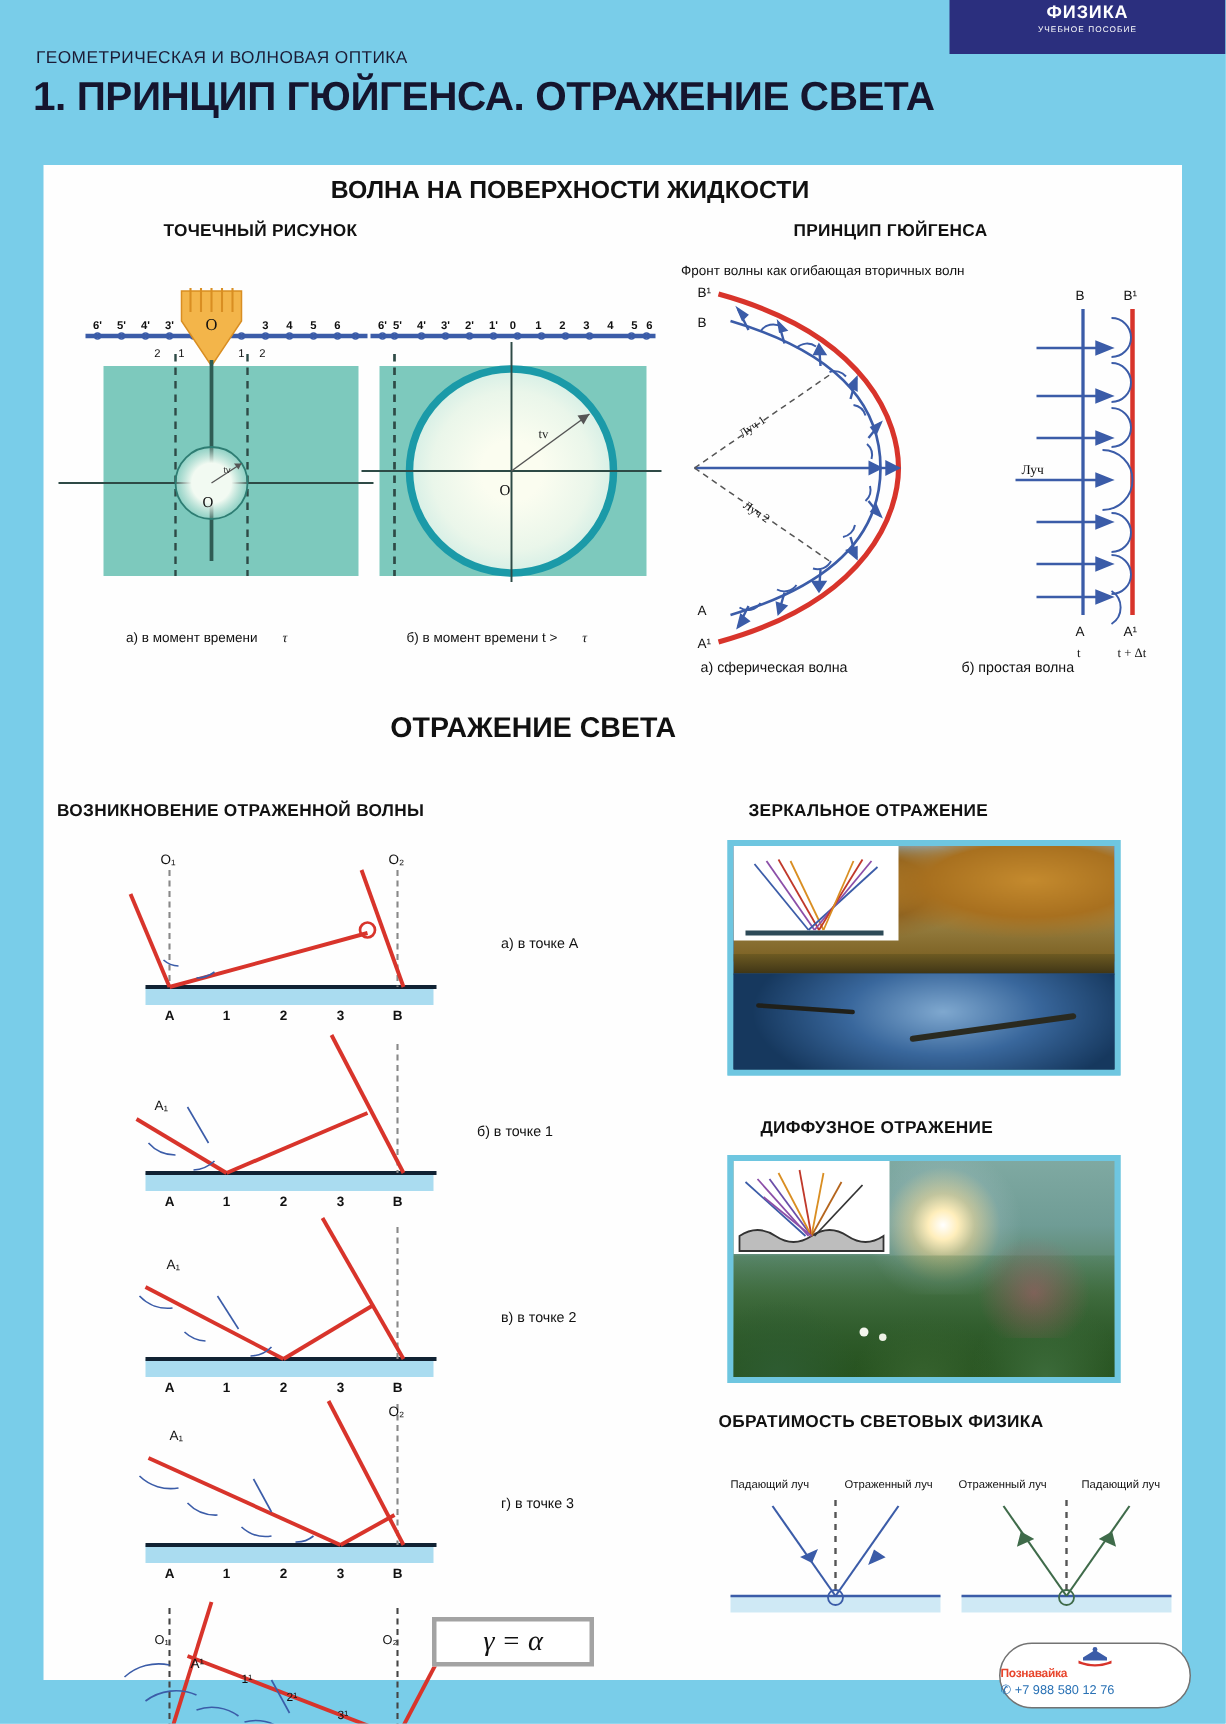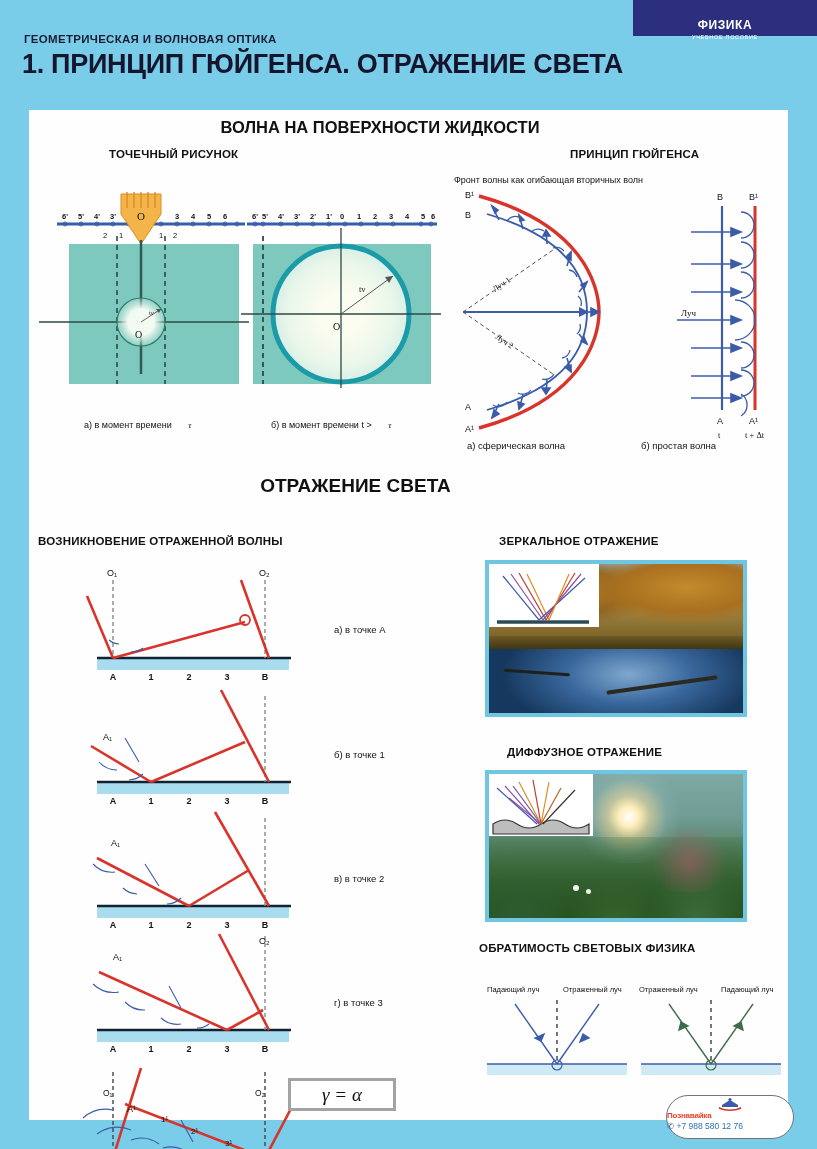--- a/index.html
+++ b/index.html
@@ -13,28 +13,28 @@
   #poster {
     position: relative;
     width: 817px; height: 1149px;
     background: #79cde9;
   }
 
   
   #badge {
     position: absolute; left: 633px; top: 0; width: 184px; height: 36px;
     background: #2b2f7e; color: #fff; text-align: center;
-    padding-top: 18px;
+    padding-top: 1px;
   }
   #badge .b1 { font-size: 12px; font-weight: bold; letter-spacing: .6px; }
   #badge .b2 { font-size: 5.5px; letter-spacing: .7px; margin-top: 2px; }
 
   #kicker {
     position: absolute; left: 24px; top: 33px;
-    font-size: 11.5px; font-weight: bold; color: #1b1b35; letter-spacing: .3px;
+    font-size: 11.5px; font-weight: normal; color: #1b1b35; letter-spacing: .3px;
   }
   #maintitle {
     position: absolute; left: 22px; top: 49px;
     font-size: 27px; font-weight: bold; color: #15152e; letter-spacing: -.3px;
   }
 
   
   #panel {
     position: absolute; left: 29px; top: 110px;
     width: 759px; height: 1010px;
@@ -44,21 +44,21 @@
   
   .h-section { font-size: 16.5px; font-weight: bold; color: #111; text-align: center; }
   .h-sub     { font-size: 11.5px; font-weight: bold; color: #111; letter-spacing: .2px; }
   .cap       { font-size: 9.5px; color: #111; }
   .abs { position: absolute; }
   svg { display: block; overflow: visible; }
 
   
   #t-liquid { left: 0; top: 8px; width: 702px; }
   #t-point  { left: 80px; top: 38px; }
-  #t-huyg   { left: 500px; top: 38px; margin-left: 41px; }
+  #t-huyg   { left: 500px; top: 38px; }
   #t-front  { left: 425px; top: 65px; font-size: 9px; color: #111; }
 
   .liqcap { position: absolute; font-size: 9px; color: #111; }
 
   
   #t-refl   { left: 0; top: 365px; width: 653px; font-size: 19px; }
   #t-wavegen{ left: 9px; top: 425px; }
   #t-mirror { left: 470px; top: 425px; }
   #t-diffuse{ left: 478px; top: 636px; }
   #t-revers { left: 450px; top: 832px; }
@@ -377,21 +377,21 @@
       </g>
       <text x="34" y="54" font-size="9" fill="#111">A₁</text>
       <g font-size="9" font-weight="bold" fill="#111" text-anchor="middle">
         <text x="44" y="118">A</text>
           <text x="82" y="118">1</text>
         <text x="120" y="118">2</text>
           <text x="158" y="118">3</text>
         <text x="196" y="118">B</text>
       </g>
     </svg>
-    <div class="stepcap" style="left:305px; top:639px;">б) в точке 1</div>
+    <div class="stepcap" style="left:289px; top:639px;">б) в точке 1</div>
 
     <svg class="abs" style="left:40px; top:700px;" width="260" height="116">
       <rect x="28" y="96" width="192" height="12" fill="#aadcf0"></rect>
       <line x1="28" y1="96" x2="222" y2="96" stroke="#123" stroke-width="2.6"></line>
       <line x1="196" y1="8" x2="196" y2="96" stroke="#888" stroke-width="1.4" stroke-dasharray="4 3"></line>
       <g stroke="#d8342b" stroke-width="2.6" fill="none">
         <line x1="28" y1="48" x2="120" y2="96"></line>
         <line x1="120" y1="96" x2="180" y2="60"></line>
         <line x1="146" y1="2" x2="200" y2="96"></line>
       </g>

